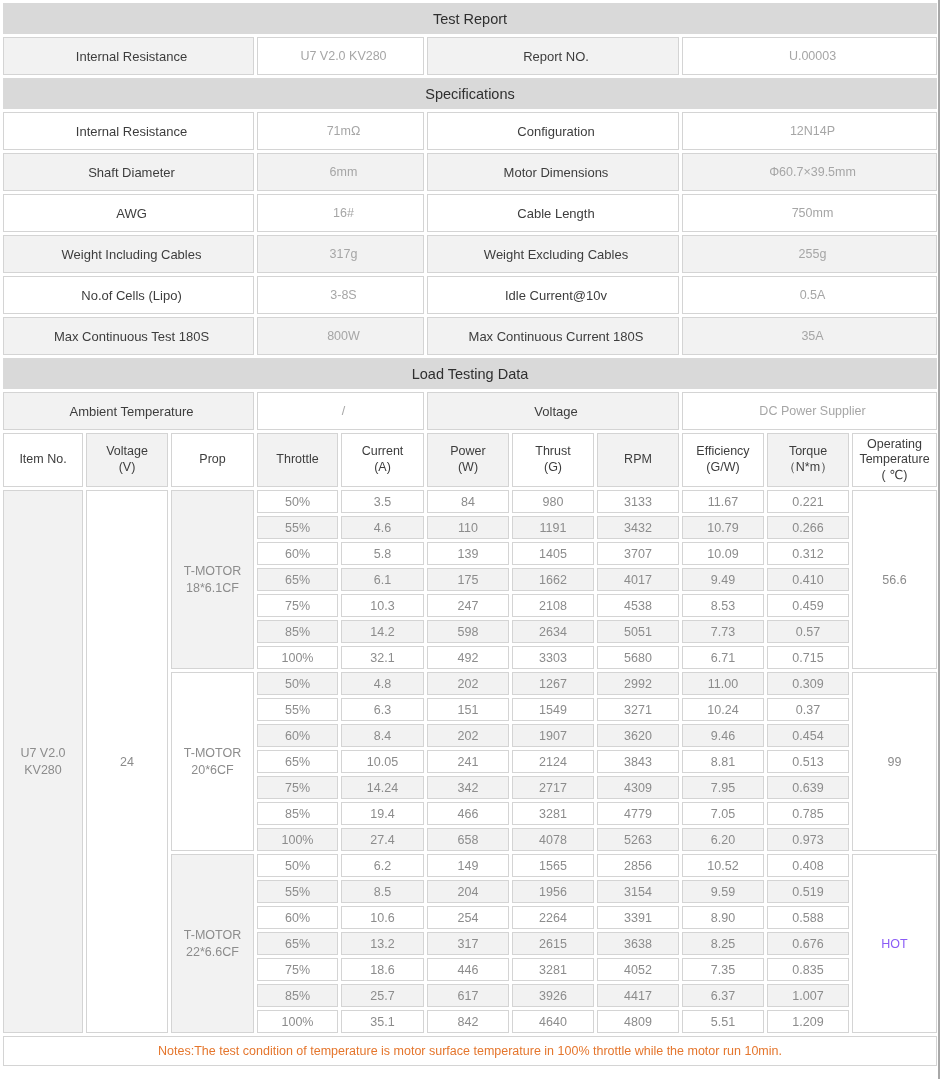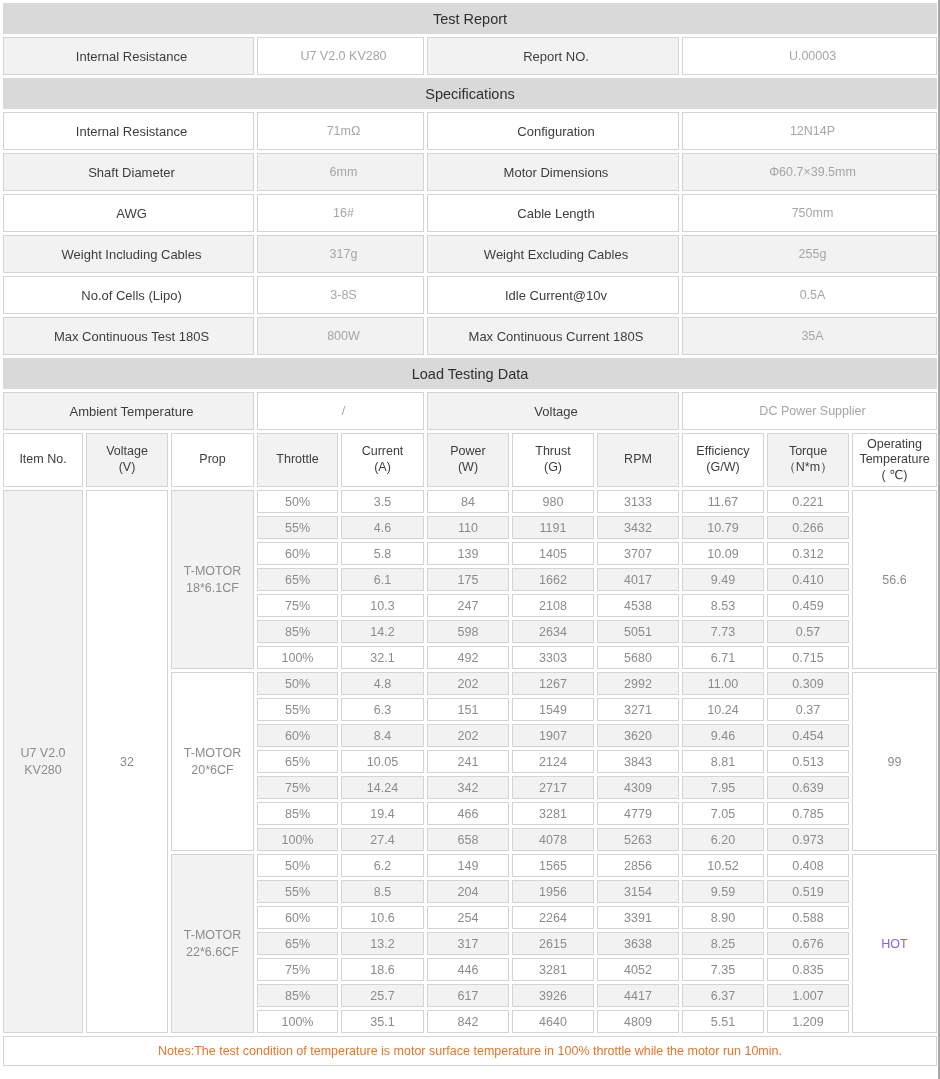--- a/index.html
+++ b/index.html
@@ -143,21 +143,21 @@
 （N*m）</td>
       <td class="bordered header-cell">Operating Temperature
 ( ℃)</td>
     </tr>
 
     </tbody>
       <tbody id="load-body">
         <tr>
           <td class="bordered data-row-cell num multiline shade" rowspan="21">U7 V2.0
 KV280</td>
-          <td class="bordered data-row-cell num" rowspan="21">32</td>
+          <td class="bordered data-row-cell num" rowspan="21">24</td>
           <td class="bordered data-row-cell num multiline shade" rowspan="7">T-MOTOR
 18*6.1CF</td>
           <td class="bordered data-row-cell num">50%</td>
           <td class="bordered data-row-cell num">3.5</td>
           <td class="bordered data-row-cell num">84</td>
           <td class="bordered data-row-cell num">980</td>
           <td class="bordered data-row-cell num">3133</td>
           <td class="bordered data-row-cell num">11.67</td>
           <td class="bordered data-row-cell num">0.221</td>
           <td class="bordered data-row-cell num" rowspan="7">56.6</td>

